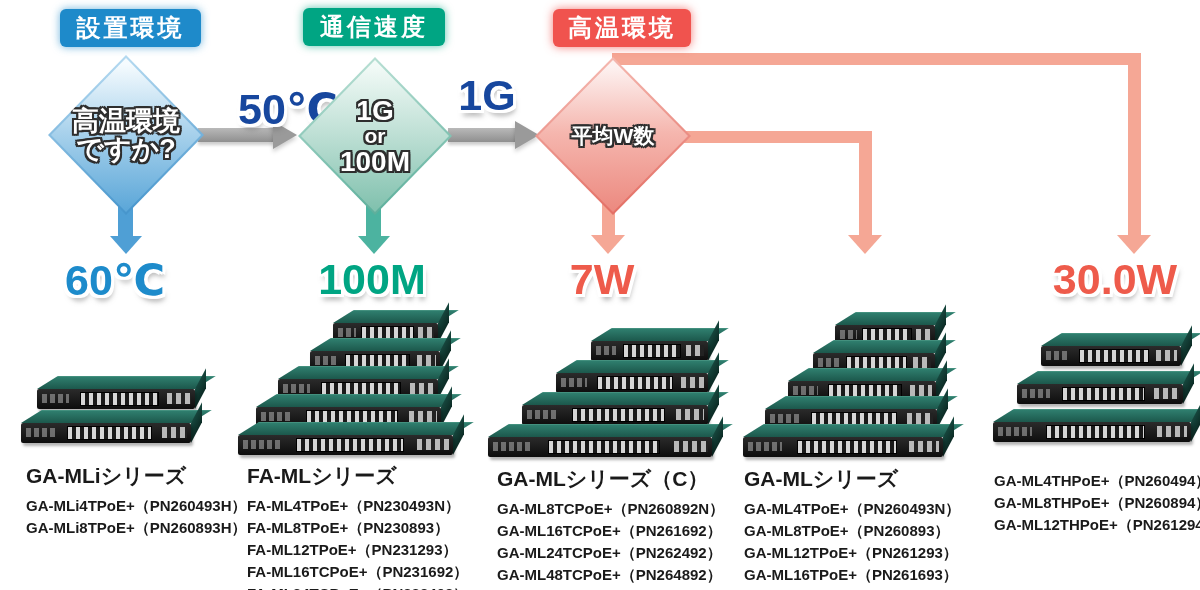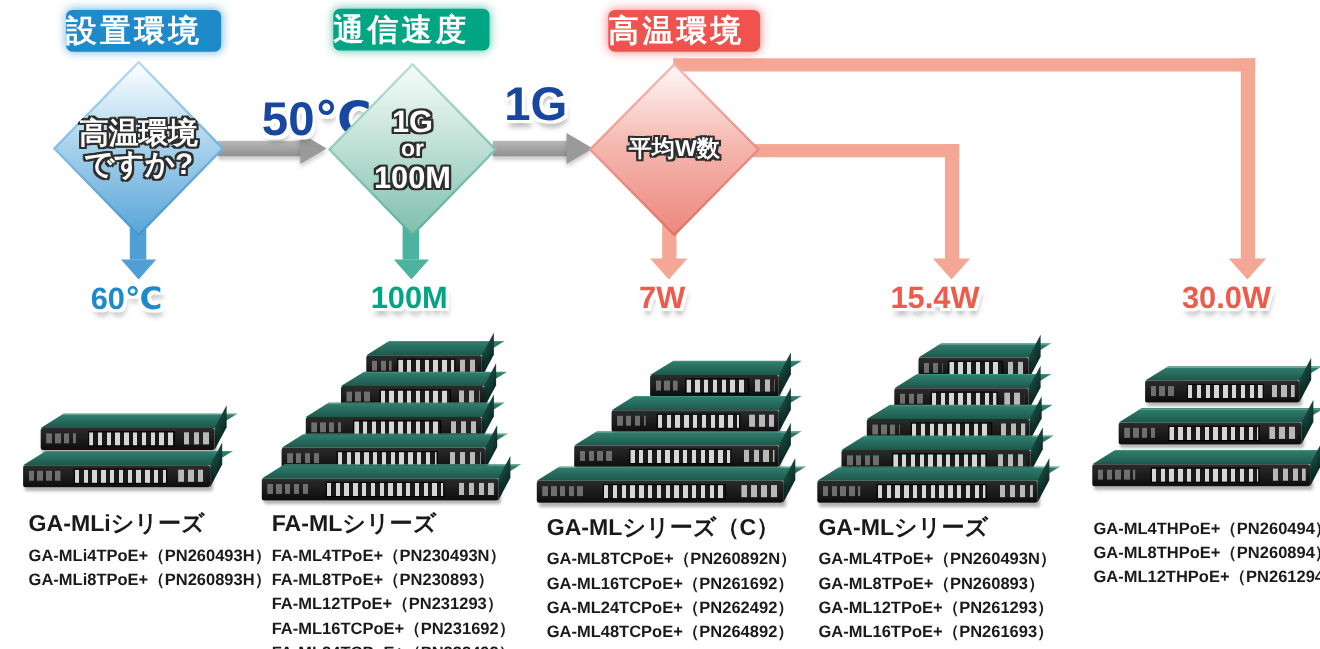--- a/index.html
+++ b/index.html
@@ -1,21 +1,21 @@
 <!DOCTYPE html>
 <html><head>
 <meta charset="utf-8">
 <style>
   * { margin:0; padding:0; box-sizing:border-box; }
   body { background:#fff; font-family:"Liberation Sans","DejaVu Sans",sans-serif; }
   .canvas { position:relative; width:1200px; height:590px; background:#fff; overflow:hidden; }
 
   
   .cat-label { position:absolute; height:38px; border-radius:6px; color:#fff; font-weight:700;
-    font-size:28px; letter-spacing:3px; line-height:38px; }
+    font-size:24px; letter-spacing:3px; text-align:center; line-height:38px; }
   .cat-blue { background:#1e8aca; box-shadow:0 0 9px rgba(30,138,202,.65); }
   .cat-teal { background:#00a583; box-shadow:0 0 9px rgba(0,165,131,.65); }
   .cat-red  { background:#f0534e; box-shadow:0 0 10px rgba(240,83,78,.75); }
 
   
   .diamond { position:absolute; clip-path:polygon(50% 0,100% 50%,50% 100%,0 50%);
     filter:drop-shadow(3px 4px 3px rgba(0,0,0,.18)); }
   .diamond .inner { position:absolute; inset:3px; clip-path:polygon(50% 0,100% 50%,50% 100%,0 50%); }
   .d-blue { background:linear-gradient(170deg,#bfe0f4,#3c8fc9); }
   .d-blue .inner { background:linear-gradient(180deg,#f5fbfe 4%,#a9d2ec 48%,#5aa6d8 100%); }
@@ -25,21 +25,21 @@
   .d-red .inner  { background:linear-gradient(180deg,#fdf2f1 4%,#f5b6ae 48%,#ec897f 100%); }
   .d-text { position:absolute; inset:0; display:flex; flex-direction:column; align-items:center;
     justify-content:center; color:#fff; font-weight:700; line-height:1.05; }
   .d-outline { text-shadow:-2px -2px 0 #2e2e2e,0 -2px 0 #2e2e2e,2px -2px 0 #2e2e2e,
     -2px 0 0 #2e2e2e,2px 0 0 #2e2e2e,-2px 2px 0 #2e2e2e,0 2px 0 #2e2e2e,2px 2px 0 #2e2e2e; }
 
   
   .w-outline { text-shadow:-3px -3px 0 #fff,0 -3px 0 #fff,3px -3px 0 #fff,-3px 0 0 #fff,3px 0 0 #fff,
     -3px 3px 0 #fff,0 3px 0 #fff,3px 3px 0 #fff,2px 6px 5px rgba(110,110,110,.5); }
   .branch-label { position:absolute; font-size:43px; font-weight:800; color:#17479e; text-align:center; }
-  .outcome { position:absolute; font-size:28px; font-weight:800; text-align:center; }
+  .outcome { position:absolute; font-size:43px; font-weight:800; text-align:center; }
   .oc-blue { color:#1d8bcb; } .oc-teal { color:#00a583; } .oc-red { color:#ee5b4b; }
 
   
   .gray-shaft { position:absolute; height:14px; background:linear-gradient(180deg,#b9b9b9,#8f8f8f);
     box-shadow:0 3px 3px rgba(0,0,0,.2); }
   .gray-head { position:absolute; width:0; height:0; border-top:14px solid transparent;
     border-bottom:14px solid transparent; border-left:24px solid #9a9a9a;
     filter:drop-shadow(0 3px 2px rgba(0,0,0,.2)); }
   .vshaft { position:absolute; }
   .down-head { position:absolute; width:0; height:0; }
@@ -125,21 +125,20 @@
   <div class="diamond d-red" style="left:535px;top:57px;width:156px;height:158px;">
     <div class="inner"></div>
     <div class="d-text d-outline" style="font-size:21px;">
       <div>平均W数</div>
     </div>
   </div>
 
   <div class="outcome oc-blue w-outline" style="left:35px;top:255px;width:160px;">60℃</div>
   <div class="outcome oc-teal w-outline" style="left:282px;top:255px;width:180px;">100M</div>
   <div class="outcome oc-red w-outline" style="left:532px;top:255px;width:140px;">7W</div>
-  <div class="outcome oc-red w-outline" style="left:760px;top:255px;width:180px;">15.4W</div>
   <div class="outcome oc-red w-outline" style="left:1025px;top:255px;width:180px;">30.0W</div>
 
   <div class="stack" style="left:15px;top:368px;width:200px;height:92px;">
       <div class="sw-unit" style="left: 22px; top: 8px; width: 158px;">
         <div class="sw-top"></div>
         <div class="sw-side"></div>
         <div class="sw-front">
           <div class="sw-logo"></div>
           <div class="sw-ports"></div>
           <div class="sw-uplink"></div>

